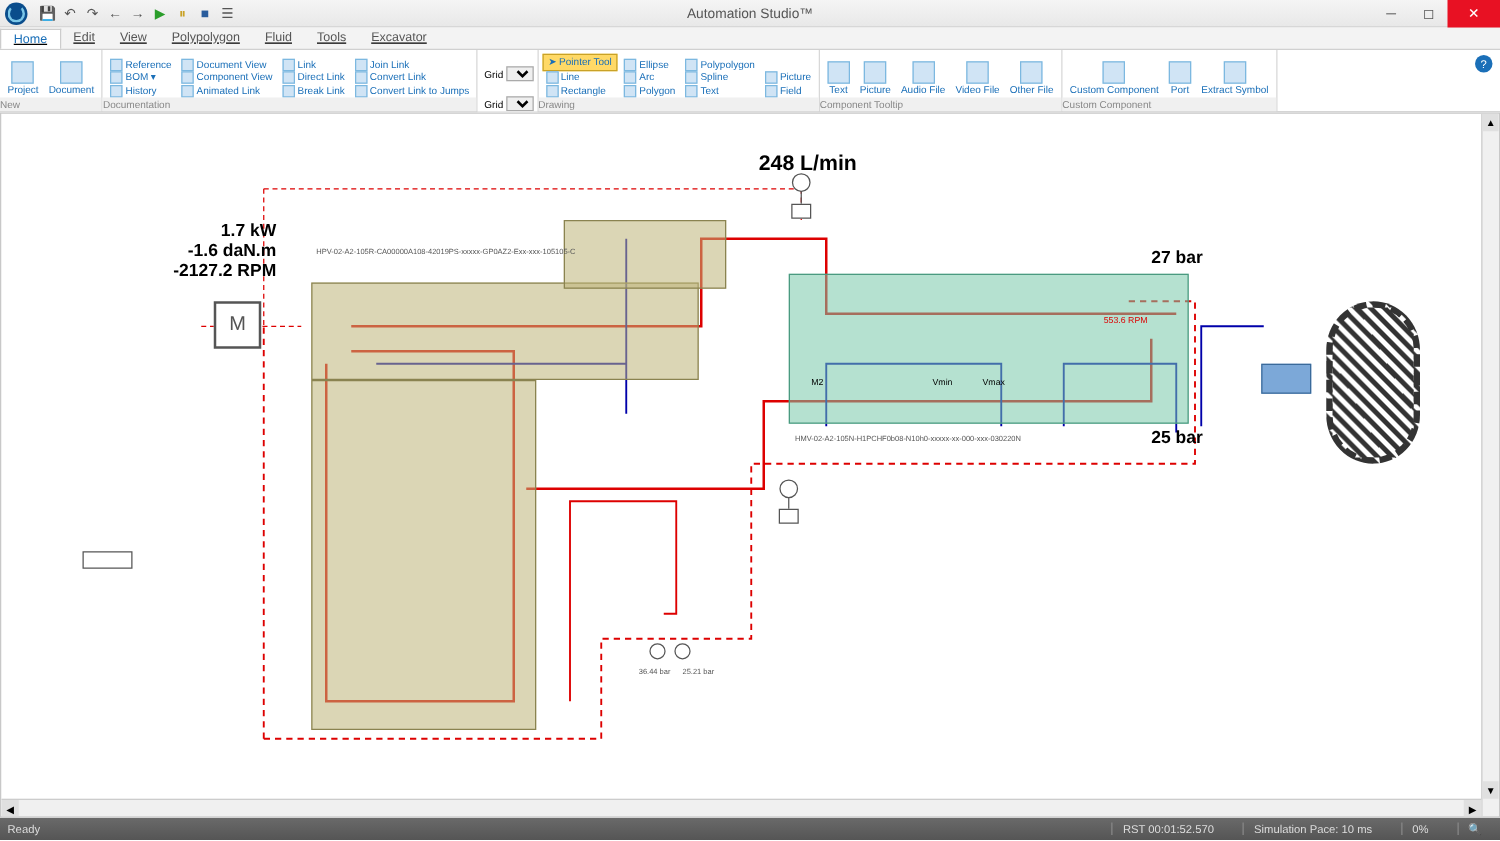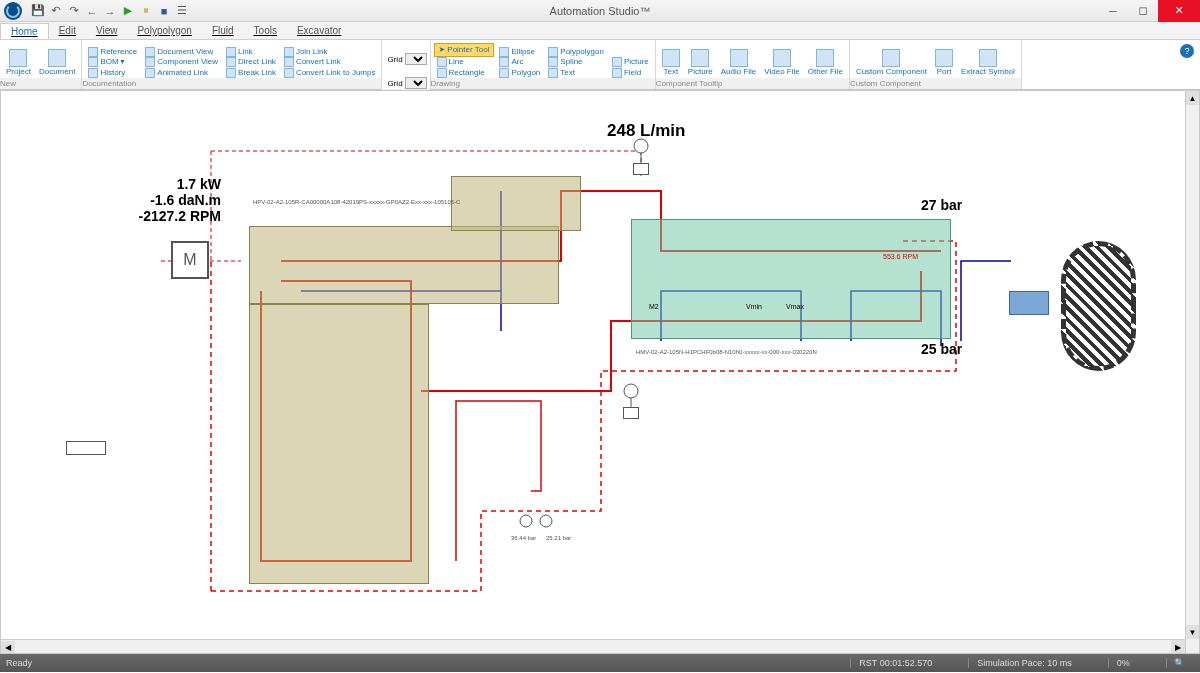--- a/index.html
+++ b/index.html
@@ -51,21 +51,21 @@
 .pump-block { background:rgba(190,180,120,0.55); border:1px solid #8a8350; }
 .motor-block { background:rgba(120,200,170,0.55); border:1px solid #4a9a80; }
 .motor-box { background:#fff; border:2px solid #555; display:flex; align-items:center; justify-content:center; color:#555; font-size:16px; }
 .load-box { background:#7ca8d8; border:1px solid #3a6a9a; }
 .tire { border:5px dashed #333; border-radius:50%/30%; background:repeating-linear-gradient(45deg,#333 0 4px,#fff 4px 8px); }
 .schem-label { position:absolute; font-weight:bold; color:#000; }
 .tiny-label { position:absolute; font-size:6px; color:#555; }
 .schem-sym { position:absolute; border:1px solid #555; background:#fff; }
 
 
-.statusbar { height:18px; background:linear-gradient(#6a6a6a,#555); color:#ddd; display:flex; align-items:center; font-size:9px; padding:0 6px; gap:28px;justify-content:center; }
+.statusbar { height:18px; background:linear-gradient(#6a6a6a,#555); color:#ddd; display:flex; align-items:center; font-size:9px; padding:0 6px; gap:15px;justify-content:center; }
 .statusbar .spacer { flex:1; }
 .status-cell { border-left:1px solid #888; padding:0 8px; }
 </style>
 </head>
 <body>
 
 <div class="titlebar">
   <div class="logo"></div>
   <div class="qat">
     <div class="qat-item">💾</div>

